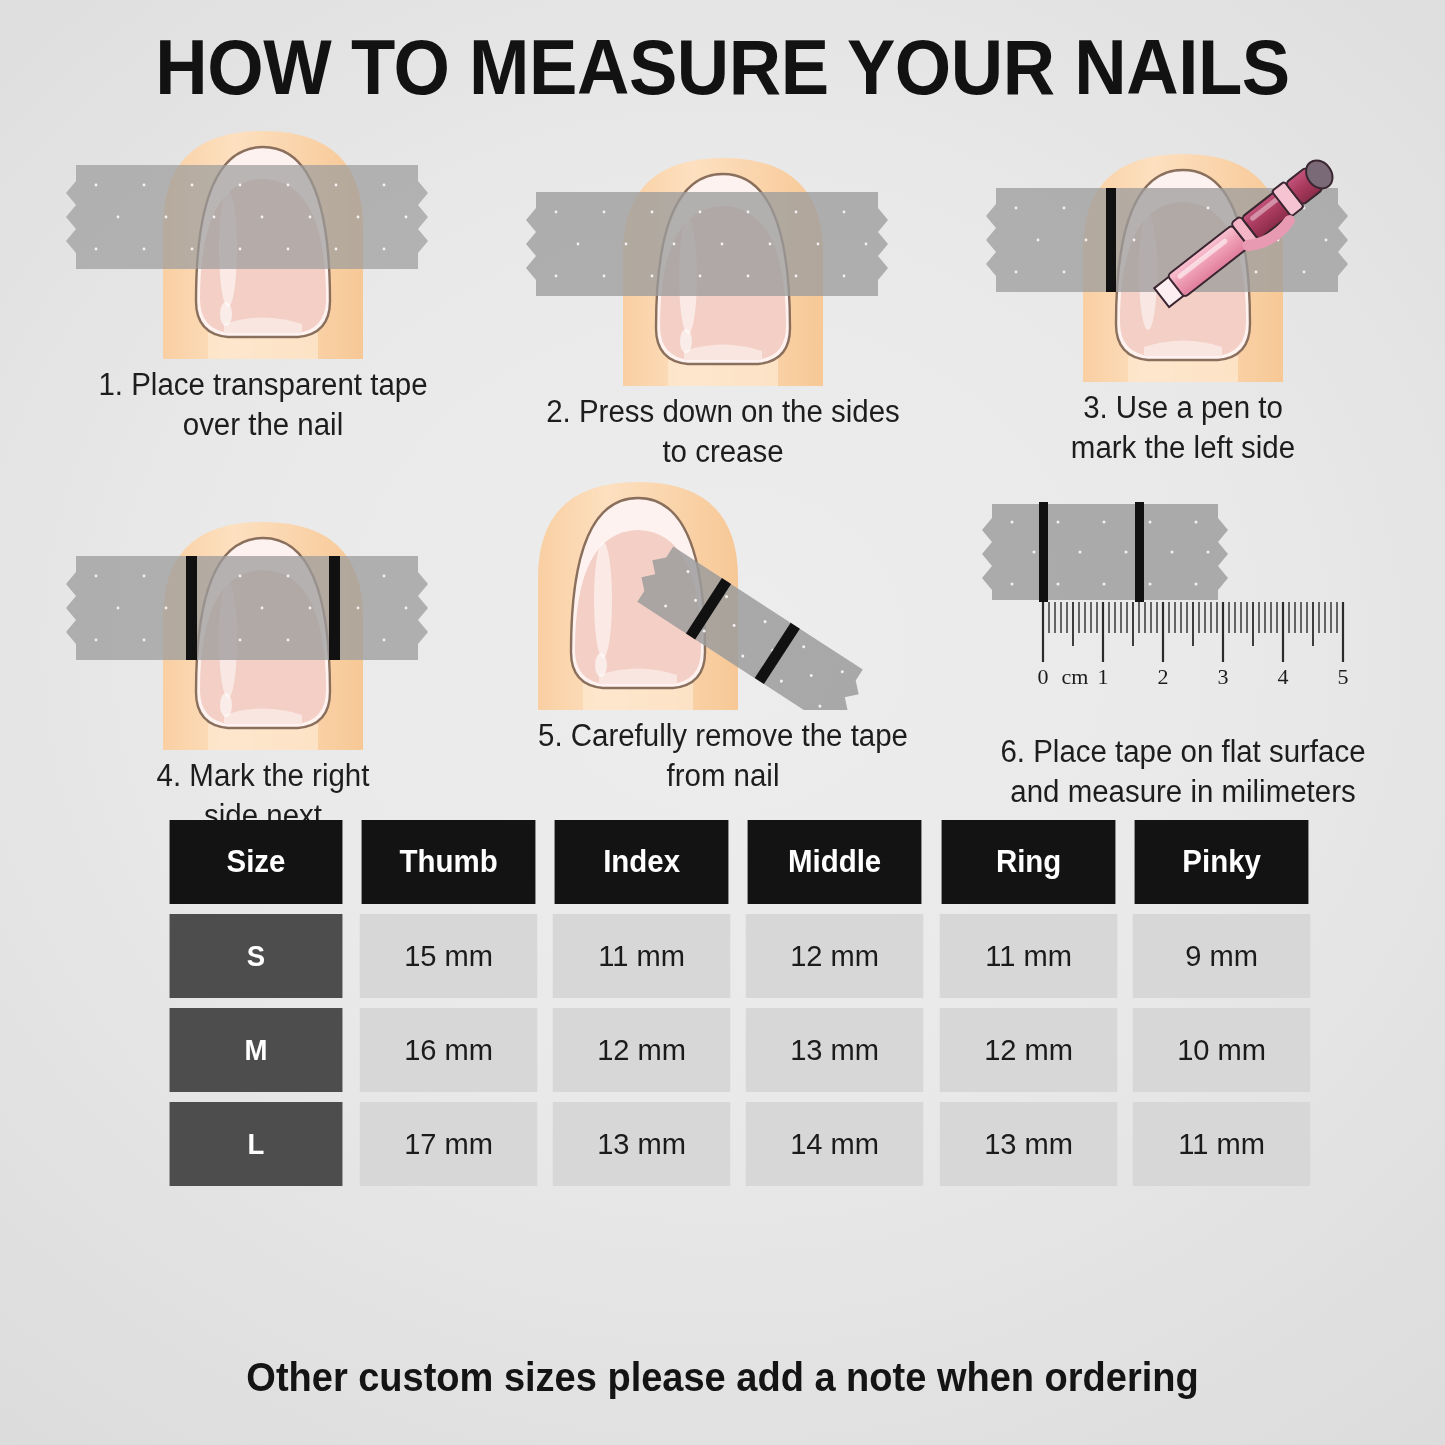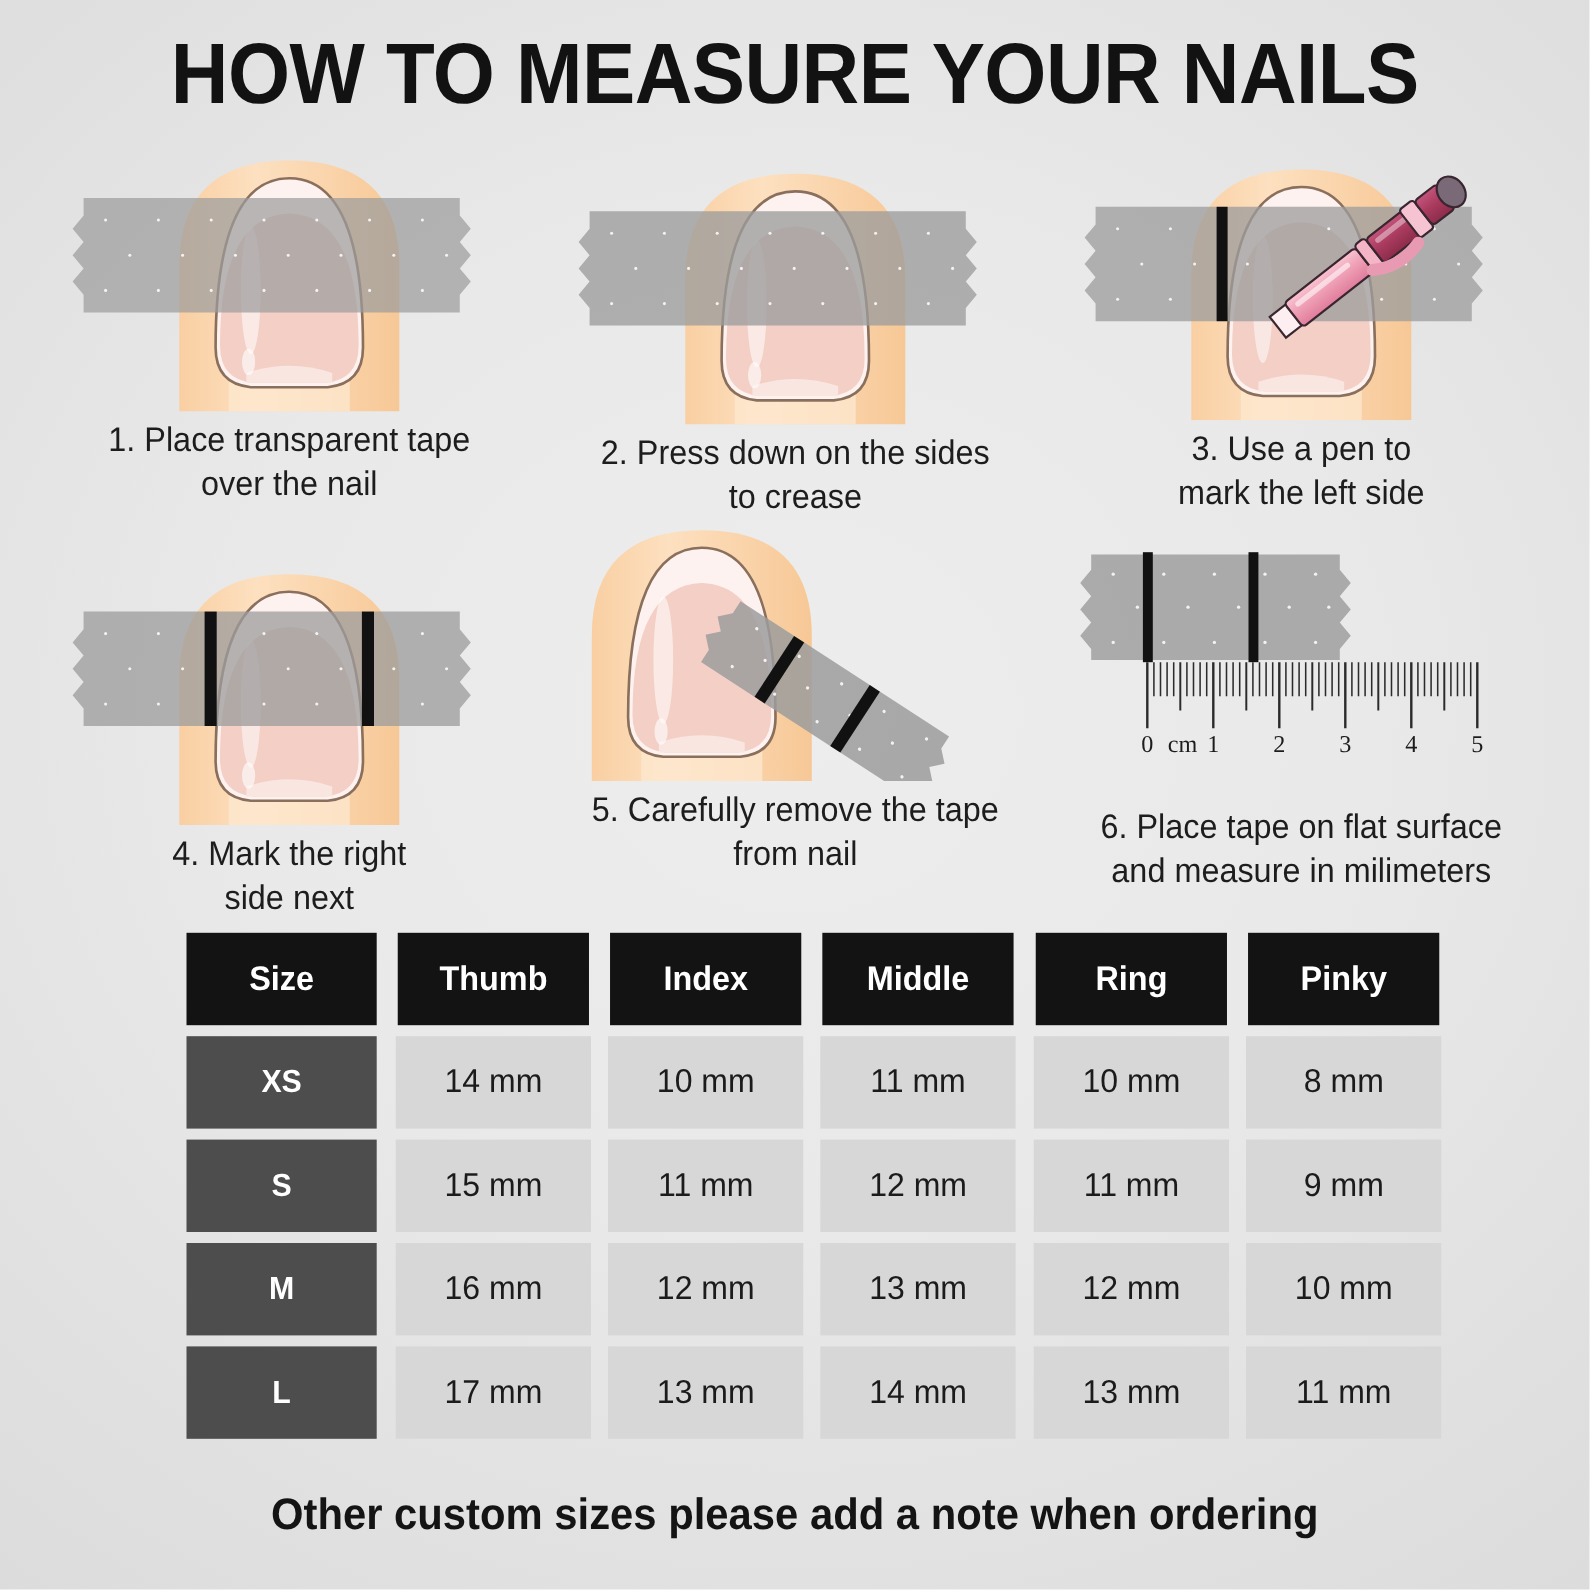--- a/index.html
+++ b/index.html
@@ -44,32 +44,32 @@
   .step-caption {
     margin-top: 6px;
     text-align: center;
     font-size: 31px;
     line-height: 40px;
     font-weight: 400;
     color: #1d1d1d;
     transform: scaleX(0.95);
   }
 
-  #step1 { left: 48px;  top: 124px; }
+  #step1 { left: 48px;  top: 109px; }
   #step2 { left: 508px; top: 136px; }
   #step3 { left: 968px; top: 132px; }
   #step4 { left: 48px;  top: 500px; }
   #step5 { left: 508px; top: 460px; }
   #step6 { left: 968px; top: 476px; }
 
   
   #size-table {
     position: absolute;
     left: 155px;
-    top: 838px;
+    top: 810px;
     width: 1168px;
     border-collapse: separate;
     border-spacing: 10px 10px;
     table-layout: fixed;
   }
   #size-table th, #size-table td {
     height: 84px;
     padding: 0;
     text-align: center;
     vertical-align: middle;
@@ -510,28 +510,20 @@
       <th style="width:182px">Size</th>
       <th>Thumb</th>
       <th>Index</th>
       <th>Middle</th>
       <th>Ring</th>
       <th>Pinky</th>
     </tr>
   </thead>
   <tbody>
     <tr>
-      <td class="size-cell">XS</td>
-      <td class="val-cell">14 mm</td>
-      <td class="val-cell">10 mm</td>
-      <td class="val-cell">11 mm</td>
-      <td class="val-cell">10 mm</td>
-      <td class="val-cell">8 mm</td>
-    </tr>
-    <tr>
       <td class="size-cell">S</td>
       <td class="val-cell">15 mm</td>
       <td class="val-cell">11 mm</td>
       <td class="val-cell">12 mm</td>
       <td class="val-cell">11 mm</td>
       <td class="val-cell">9 mm</td>
     </tr>
     <tr>
       <td class="size-cell">M</td>
       <td class="val-cell">16 mm</td>

